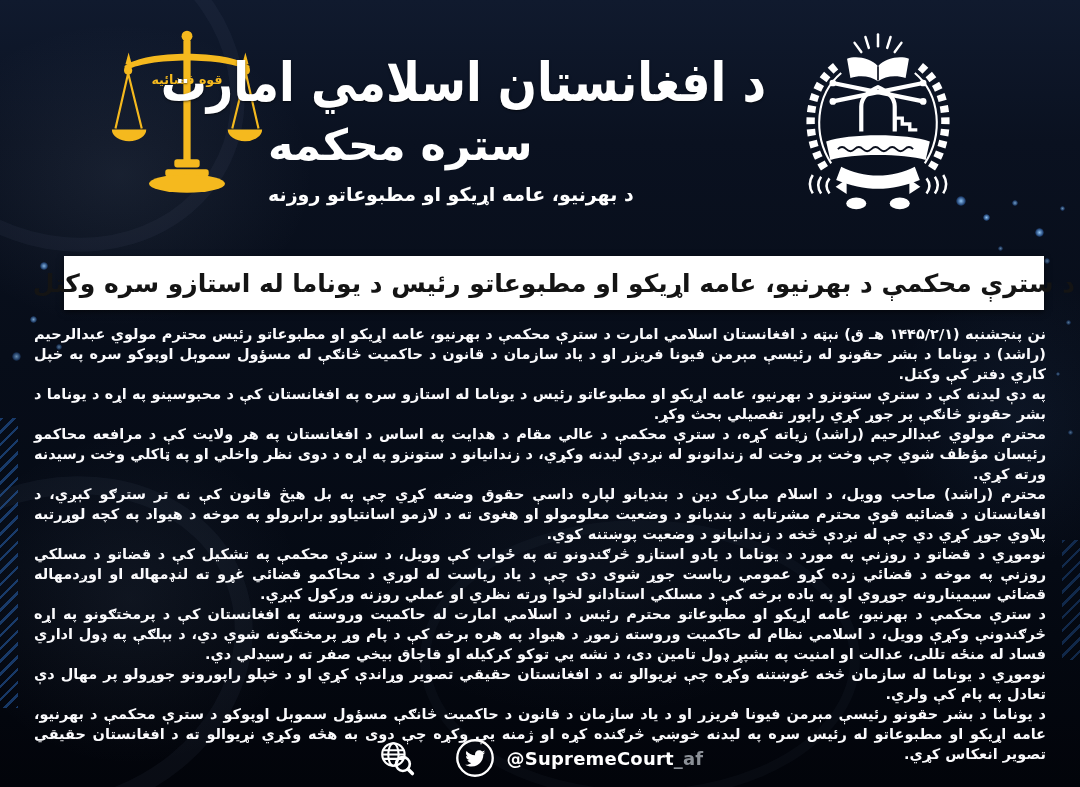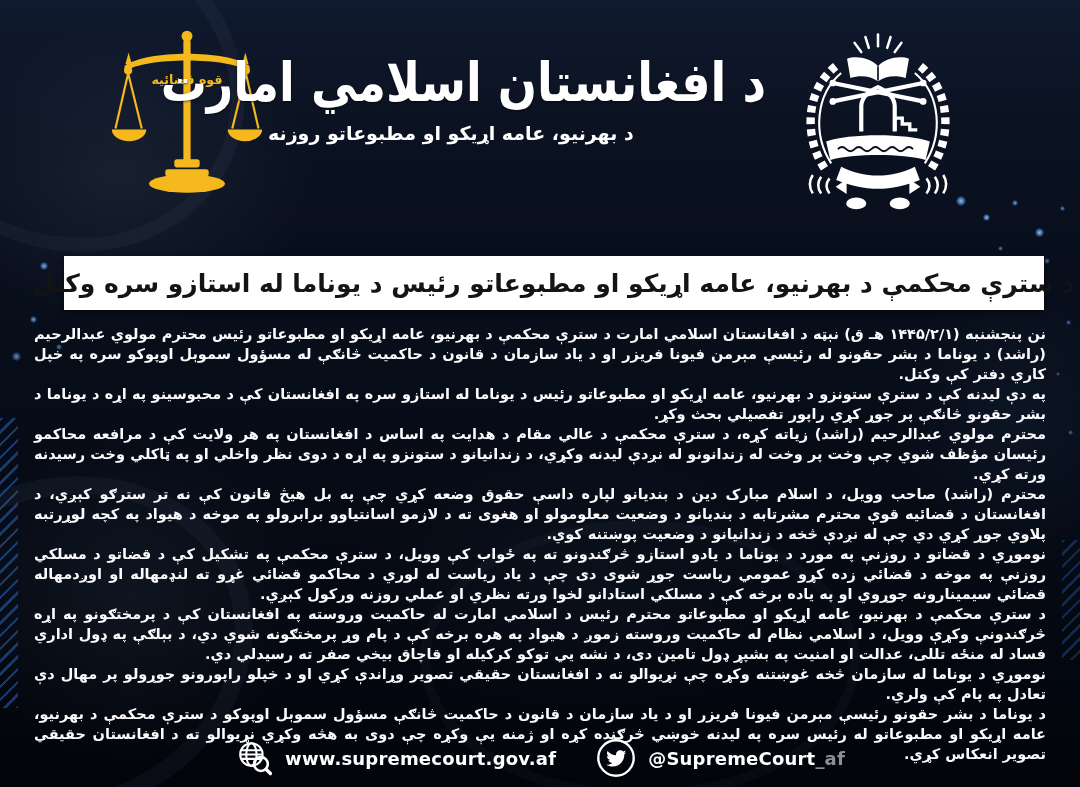--- a/index.html
+++ b/index.html
@@ -93,20 +93,21 @@
     </g>
     <g stroke="var(--c-gold,#f5b91e)" stroke-width="2.4" fill="none">
       <path d="M20 50 L6 111 M20 50 L35 111"></path>
       <path d="M150 50 L135 111 M150 50 L164 111"></path>
     </g>
     <text x="85" y="62" font-size="14" font-weight="bold" text-anchor="middle" fill="var(--c-gold,#f5b91e)">قوه قضائیه</text>
   </svg>
 
   <div class="head-center">
     <div class="calligraphy">د افغانستان اسلامي امارت</div>
+    <div class="court-name">ستره محکمه</div>
     <div class="directorate">د بهرنیو، عامه اړیکو او مطبوعاتو روزنه</div>
   </div>
 
   <svg class="emblem" viewBox="0 0 220 230" aria-hidden="true">
     <g stroke="#fff" stroke-width="3" stroke-linecap="round" fill="none">
       <path d="M110 22 V8"></path>
         <path d="M99 24 L95 11"></path>
         <path d="M121 24 L125 11"></path>
       <path d="M90 29 L82 18"></path>
         <path d="M130 29 L138 18"></path>
@@ -171,21 +172,20 @@
     <div class="f-item">
       <svg width="38" height="38" viewBox="0 0 44 44" aria-hidden="true">
         <g stroke="#fff" stroke-width="2.4" fill="none">
           <circle cx="19" cy="18" r="13"></circle>
           <ellipse cx="19" cy="18" rx="6" ry="13"></ellipse>
           <path d="M7 13 h24 M6 18 h26 M7.5 23 h23"></path>
           <circle cx="30" cy="29" r="8" stroke-width="3"></circle>
           <path d="M36 35 l5 5" stroke-width="4" stroke-linecap="round"></path>
         </g>
       </svg>
-      <span class="f-text">www.supremecourt.gov.af</span>
     </div>
     <div class="f-item">
       <svg width="40" height="40" viewBox="0 0 44 44" aria-hidden="true">
         <circle cx="22" cy="22" r="19.5" stroke="#fff" stroke-width="2.6" fill="none"></circle>
         <path transform="translate(10,11) scale(1.0)" fill="#fff" d="M23.4 4.6c-.8.36-1.7.6-2.6.72.94-.57 1.66-1.46 2-2.53-.88.52-1.86.9-2.9 1.1C19.07 2.9 17.88 2.35 16.57 2.35c-2.52 0-4.56 2.04-4.56 4.56 0 .36.04.7.12 1.04-3.79-.19-7.15-2-9.4-4.76-.4.67-.62 1.45-.62 2.3 0 1.58.8 2.98 2.03 3.8-.75-.03-1.45-.23-2.07-.57v.06c0 2.21 1.57 4.05 3.66 4.47-.38.1-.79.16-1.2.16-.29 0-.57-.03-.85-.08.58 1.81 2.26 3.13 4.27 3.17-1.56 1.22-3.53 1.95-5.66 1.95-.36 0-.72-.02-1.08-.06 2.03 1.29 4.42 2.05 7 2.05 8.39 0 12.98-6.95 12.98-12.97v-.59c.9-.64 1.67-1.44 2.28-2.36l-.07-.02z"></path>
       </svg>
       <span class="f-text"><span>@SupremeCourt</span><span class="f-muted">_af</span></span>
     </div>
   </div>
 

